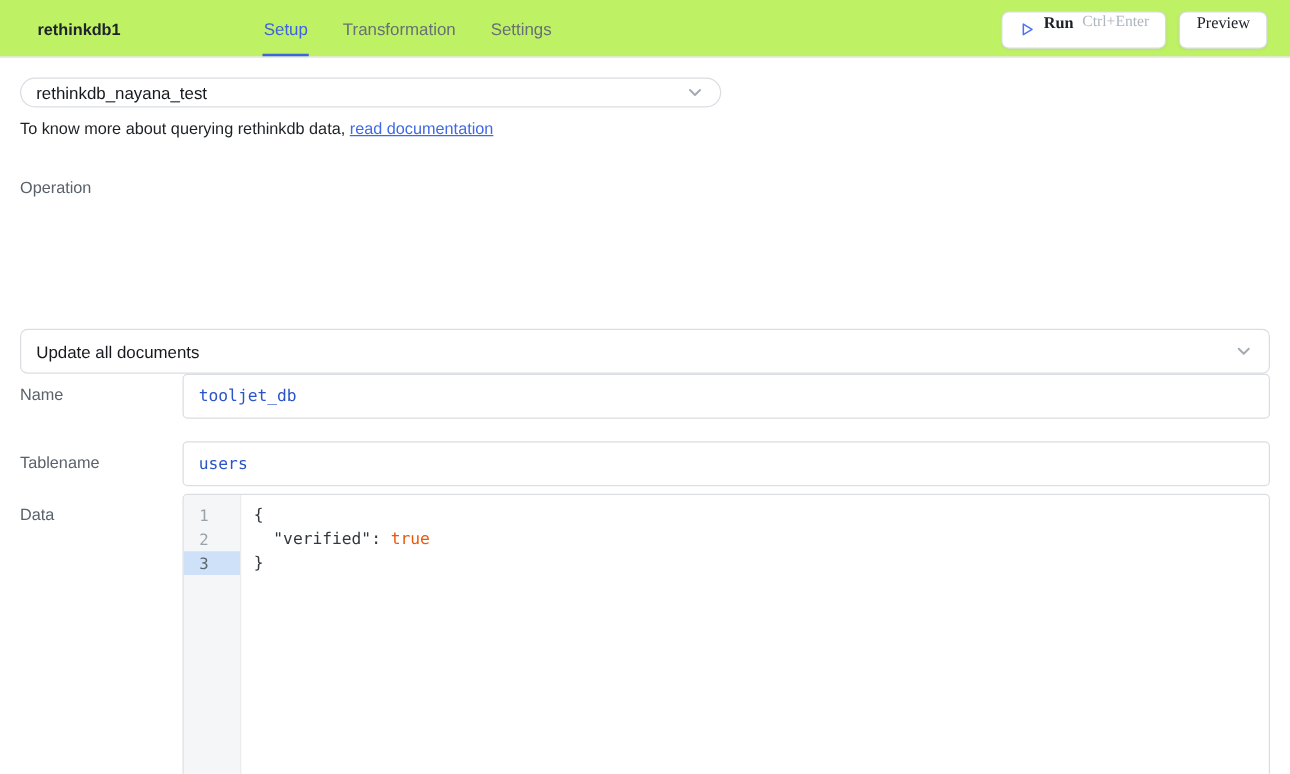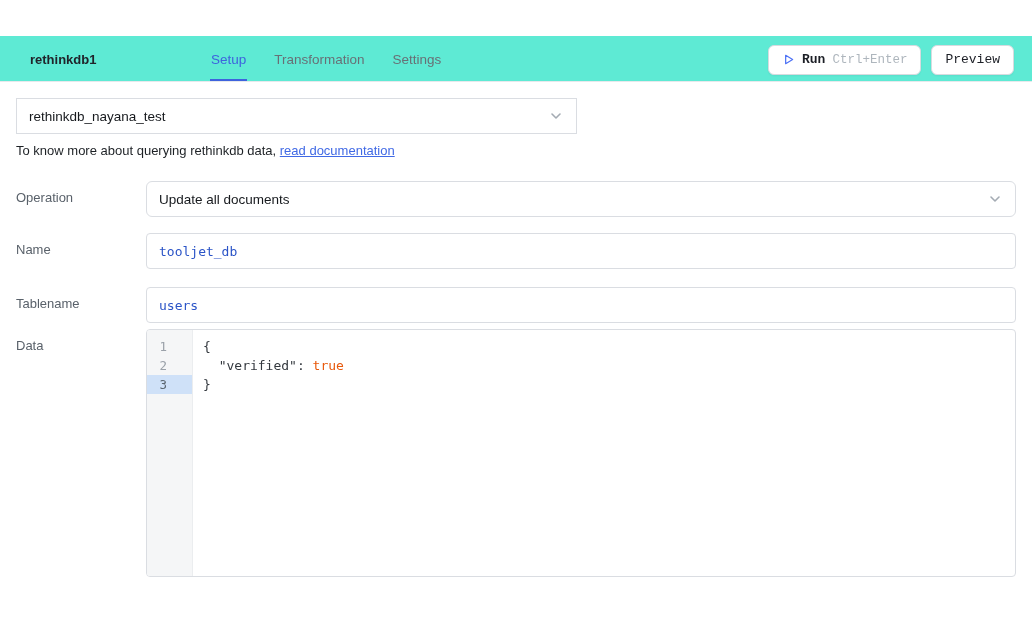--- a/index.html
+++ b/index.html
@@ -6,74 +6,73 @@
   html, body { margin: 0; padding: 0; }
   body {
     width: 1032px; height: 619px; overflow: hidden;
     background: #ffffff; color: #1b1f24;
     font-family: "Liberation Sans", sans-serif;
     font-size: 13px;
   }
 
   
   .header {
-    height: 46px; background: #5eead4;
+    height: 46px; background: #bef264;
     border-bottom: 1px solid #e7e9ec;
     display: flex; align-items: stretch;
     padding: 2px 18px 0 30px;
-    margin-top: 36px;
   }
   .title {
     align-self: center; font-size: 13px; font-weight: 700;
     color: #20242a; min-width: 72px;
   }
   .tabs { display: flex; margin-left: 108px; }
   .tab {
     display: flex; align-items: center;
     font-size: 13.5px; color: #687076; cursor: pointer;
     border-bottom: 2px solid transparent; padding: 2px 1px 0;
     margin-right: 26px;
   }
   .tab.active { color: var(--accent, #3e63dd); border-bottom-color: var(--accent, #3e63dd); font-weight: 500; }
 
   .actions { margin-left: auto; display: flex; align-items: center; gap: 10px; }
   .btn {
-    display: inline-flex; align-items: center; gap: 7px;
+    display: inline-flex; gap: 7px;
     height: 30px; padding: 0 13px;
     background: #fff; border: 1px solid var(--border, #d7dbdf); border-radius: 6px;
-    font-size: 13px; font-family: Liberation Mono, monospace; cursor: pointer;
+    font-size: 13px; font-family: Liberation Serif, serif; cursor: pointer;
     box-shadow: 0 1px 2px rgba(16,24,40,.05);
   }
   .btn .label { color: #1c1f26; font-weight: 600; }
   .btn.preview .label { font-weight: 500; }
   .shortcut { color: #aeb6bd; font-size: 12.5px; }
   .play { display: flex; align-items: center; }
 
   
   .main { padding: 16px 16px 0 16px; }
   .row { display: flex; }
   .row-label { flex: 0 0 130px; width: 130px; font-size: 13px; color: #59616a; padding-top: 9px; }
   .row-content { flex: 1; min-width: 0; }
   .row.parameters { margin-bottom: 14px; }
   .row.source     { margin-bottom: 23px; }
-  .row.operation  { margin-bottom: 16px; }
+  .row.operation  { margin-bottom: 0; flex-direction: column; }
   .row.name       { margin-bottom: 18px; }
   .row.tablename  { margin-bottom: 6px; }
 
   .add-btn {
     display: inline-flex; align-items: center; gap: 8px;
     height: 32px; padding: 0 15px;
     background: #fff; border: 1px solid var(--border, #d7dbdf); border-radius: 6px;
     font-size: 13px; font-family: inherit; font-weight: 500; color: #14171a; cursor: pointer;
     box-shadow: 0 1px 2px rgba(16,24,40,.04);
   }
   .plus { color: #5e666e; font-size: 15px; font-weight: 400; line-height: 1; }
 
   .select {
-    height: 36px; border: 1px solid #dadde2; border-radius: 0; background: #fff;
+    height: 24px; border: 1px solid #dadde2; border-radius: 12px; background: #fff;
     display: flex; align-items: center; justify-content: space-between;
     padding: 0 12px; font-size: 13.5px; color: #16191d; cursor: pointer;
   }
   .select.src { width: 561px; }
   .select.op  { height: 36px; border-radius: 6px; }
   .chev { display: flex; align-items: center; }
 
   .helper { margin-top: 9px; font-size: 13px; color: #1d2125; }
   .helper a { color: var(--link, #4069e5); text-decoration: underline; cursor: pointer; }
 

